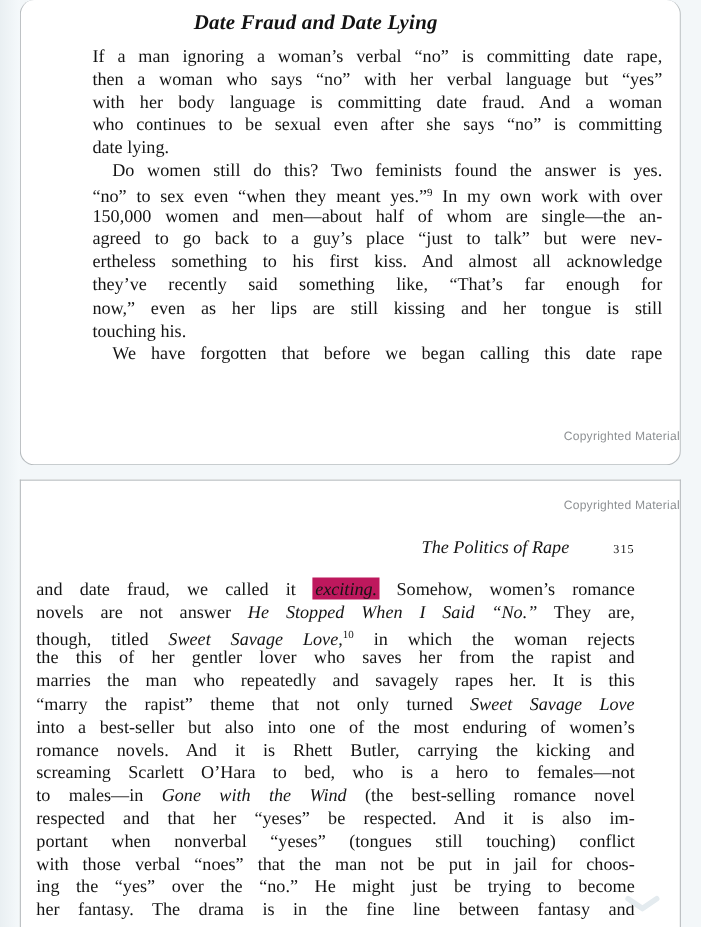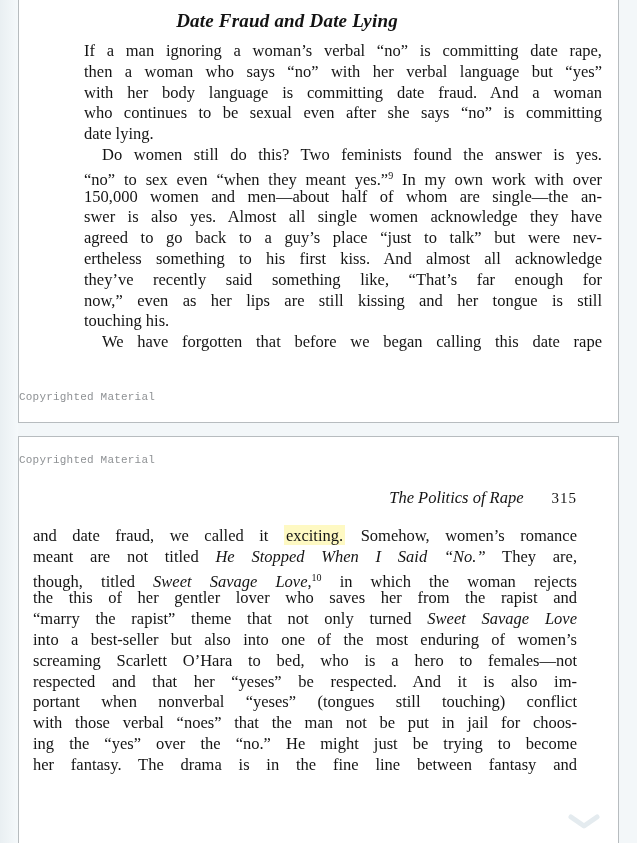--- a/index.html
+++ b/index.html
@@ -10,95 +10,97 @@
   }
   .gutter-shadow{
     position:absolute;left:0;top:0;width:18px;height:843px;
     background:linear-gradient(to right,#e9eff2,#f5f9fb);
   }
   .page{
     position:absolute;left:18px;width:599px;background:#ffffff;
     border-left:1px solid #b7bcbf;border-right:1px solid #b7bcbf;
     overflow:hidden;
   }
-  #page-top{top:0;height:422px;border-bottom:1px solid #b7bcbf;}
+  #page-top{top:0;height:422px;border-bottom:1px solid #b7bcbf;border-radius:13px;}
   #page-bottom{top:436px;height:407px;border-top:1px solid #b7bcbf;}
   .section-title{
     position:absolute;top:10px;left:18px;width:500px;
     text-align:center;font-weight:bold;font-style:italic;
     font-size:19px;color:#131313;letter-spacing:.2px;
   }
   .lines{position:absolute;color:#141414;font-size:16.5px;}
   #lines-top{top:41px;left:65px;width:518px;}
   #lines-bottom{top:89px;left:14px;width:544px;}
   .line{
     height:20.8px;line-height:20.8px;overflow:visible;
     text-align:justify;text-align-last:justify;
   }
   .line.end{text-align-last:left;}
   .line.indent{text-indent:18px;}
   .i{font-style:italic;}
   .sup{font-size:10px;vertical-align:6px;}
-  .hl{background:#fef9c3;padding:1px 2px 0 2px;}
+  .hl{background:#be185d;padding:1px 2px 0 2px;font-style:italic;}
   .copyright{
-    position:absolute;left:0;right:0;text-align:left;
-    font-family:Liberation Mono, monospace;
+    position:absolute;left:11px;right:0;text-align:right;
+    font-family:Liberation Sans, sans-serif;
     font-size:11px;color:#8e9194;letter-spacing:.2px;
   }
   #copyright-top{top:391px;}
   #copyright-bottom{top:17px;}
   .running-header{
     position:absolute;top:51px;left:14px;width:544px;
     text-align:right;font-style:italic;font-size:16.5px;color:#141414;
   }
   .running-header .pagenum{
-    font-style:normal;margin-left:28px;letter-spacing:1px;font-size:15px;text-align:right;
+    font-style:normal;margin-left:40px;letter-spacing:1px;font-size:11px;text-align:right;
   }
   .chevron-down{position:absolute;left:548px;top:376px;}
 </style>
 </head>
 <body>
 
 <div class="gutter-shadow"></div>
 
 <div class="page" id="page-top">
   <div class="section-title">Date Fraud and Date Lying</div>
   <div class="lines" id="lines-top">
       <div class="line"><span>If a man ignoring a woman’s verbal “no” is committing date rape,</span></div>
       <div class="line"><span>then a woman who says “no” with her verbal language but “yes”</span></div>
       <div class="line"><span>with her body language is committing date fraud. And a woman</span></div>
       <div class="line"><span>who continues to be sexual even after she says “no” is committing</span></div>
       <div class="line end"><span>date lying.</span></div>
       <div class="line indent"><span>Do women still do this? Two feminists found the answer is yes.</span></div>
       <div class="line"><span>“no” to sex even “when they meant yes.”</span><span class="sup">9</span><span> In my own work with over</span></div>
       <div class="line"><span>150,000 women and men—about half of whom are single—the an-</span></div>
-      <div class="line"><span>swer is also yes. Almost all single women acknowledge they have</span></div>
       <div class="line"><span>agreed to go back to a guy’s place “just to talk” but were nev-</span></div>
       <div class="line"><span>ertheless something to his first kiss. And almost all acknowledge</span></div>
       <div class="line"><span>they’ve recently said something like, “That’s far enough for</span></div>
       <div class="line"><span>now,” even as her lips are still kissing and her tongue is still</span></div>
       <div class="line end"><span>touching his.</span></div>
       <div class="line indent"><span>We have forgotten that before we began calling this date rape</span></div>
     </div>
   <div class="copyright" id="copyright-top">Copyrighted Material</div>
 </div>
 
 <div class="page" id="page-bottom">
   <div class="copyright" id="copyright-bottom">Copyrighted Material</div>
   <div class="running-header">
     <span>The Politics of Rape</span><span class="pagenum">315</span>
   </div>
   <div class="lines" id="lines-bottom">
       <div class="line"><span>and date fraud, we called it </span><span class="hl">exciting.</span><span> Somehow, women’s romance</span></div>
-      <div class="line"><span>meant are not titled </span><span class="i">He Stopped When I Said “No.”</span><span> They are,</span></div>
+      <div class="line"><span>novels are not answer </span><span class="i">He Stopped When I Said “No.”</span><span> They are,</span></div>
       <div class="line"><span>though, titled </span><span class="i">Sweet Savage Love</span><span>,</span><span class="sup">10</span><span> in which the woman rejects</span></div>
       <div class="line"><span>the this of her gentler lover who saves her from the rapist and</span></div>
+      <div class="line"><span>marries the man who repeatedly and savagely rapes her. It is this</span></div>
       <div class="line"><span>“marry the rapist” theme that not only turned </span><span class="i">Sweet Savage Love</span></div>
       <div class="line"><span>into a best-seller but also into one of the most enduring of women’s</span></div>
+      <div class="line"><span>romance novels. And it is Rhett Butler, carrying the kicking and</span></div>
       <div class="line"><span>screaming Scarlett O’Hara to bed, who is a hero to females—not</span></div>
+      <div class="line"><span>to males—in </span><span class="i">Gone with the Wind</span><span> (the best-selling romance novel</span></div>
       <div class="line"><span>respected and that her “yeses” be respected. And it is also im-</span></div>
       <div class="line"><span>portant when nonverbal “yeses” (tongues still touching) conflict</span></div>
       <div class="line"><span>with those verbal “noes” that the man not be put in jail for choos-</span></div>
       <div class="line"><span>ing the “yes” over the “no.” He might just be trying to become</span></div>
       <div class="line"><span>her fantasy. The drama is in the fine line between fantasy and</span></div>
     </div>
   <svg class="chevron-down" width="34" height="18" viewBox="0 0 34 18">
     <polyline points="4,4 17,13 30,4" fill="none" stroke="#e4ebef" stroke-width="5" stroke-linecap="round" stroke-linejoin="round"></polyline>
   </svg>
 </div>

